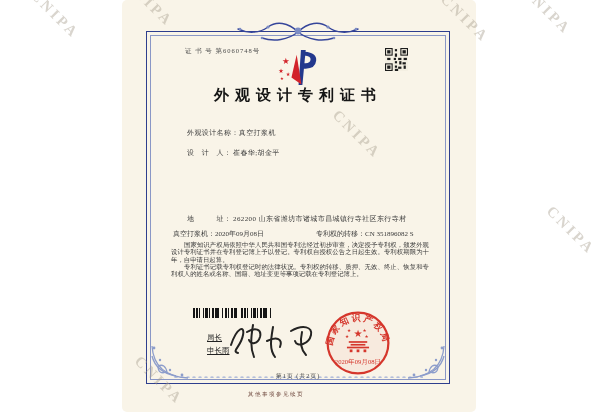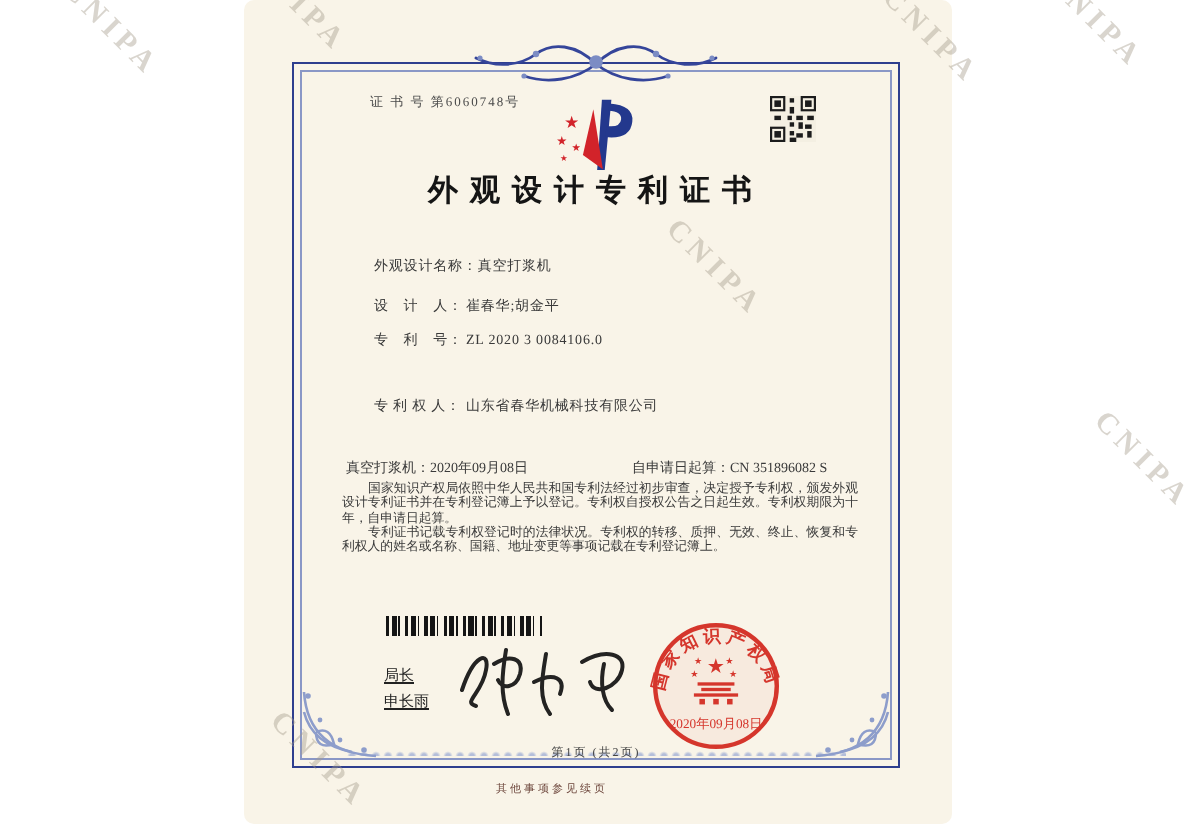--- a/index.html
+++ b/index.html
@@ -24,21 +24,21 @@
   .frow{left:40px;font-size:7px;color:#3a3a3a;letter-spacing:.4px;white-space:nowrap;}
   .flabel{display:inline-block;min-width:46px;}
   #grant-row{left:26px;top:197px;font-size:7px;color:#3a3a3a;white-space:nowrap;}
   #grant-row .gap{display:inline-block;width:52px;}
   #body-text{left:24px;top:209px;width:258px;font-size:6.4px;line-height:7.3px;
              color:#3a3a3a;text-align:justify;}
   #body-text p{margin:0;text-indent:13px;}
   #barcode{left:46px;top:276px;width:78px;height:10px;
      background:repeating-linear-gradient(90deg,#151515 0 1.6px,transparent 1.6px 2.8px,
      #151515 2.8px 5.4px,transparent 5.4px 6.2px,#151515 6.2px 7px,transparent 7px 9.6px);}
-  #signer{left:45px;top:299px;font-size:7.5px;line-height:13px;color:#222;text-decoration:underline;}
+  #signer{left:60px;top:299px;font-size:7.5px;line-height:13px;color:#222;text-decoration:underline;}
   #signer span{display:block;}
   #signature{left:76px;top:287px;}
   #seal{left:176px;top:276px;}
   #page-no{left:0;top:340px;width:100%;text-align:center;font-size:6px;color:#444;
            letter-spacing:1px;}
   #footer-note{position:absolute;left:230px;top:391px;width:92px;text-align:center;
            font-size:5.5px;color:#6d463c;letter-spacing:1.5px;z-index:4;}
   
   #lace-band{left:26px;right:26px;bottom:5px;height:5px;
      background:radial-gradient(circle at 3px 5px, var(--lace) 0 1.1px, rgba(0,0,0,0) 2.4px);
@@ -156,27 +156,25 @@
         <rect x="2" y="16" width="3" height="3"></rect>
       </g>
     </svg>
 
     <div id="title" class="abs">外观设计专利证书</div>
 
     <div class="abs frow" style="top:96px">
       <span class="flabel">外观设计名称：</span><span>真空打浆机</span></div>
     <div class="abs frow" style="top:116px">
       <span class="flabel">设　计　人：</span><span>崔春华;胡金平</span></div>
-    <div class="abs frow" style="top:132.5px">
-      <span class="flabel">专　利　号：</span><span>ZL 2020 3 0084106.0</span></div>
-    <div class="abs frow" style="top:165.5px">
-      <span class="flabel">专 利 权 人：</span><span>山东省春华机械科技有限公司</span></div>
+    <div class="abs frow" style="top:182px">
+      <span class="flabel">地　　　址：</span><span>262200 山东省潍坊市诸城市昌城镇行寺社区东行寺村</span></div>
 
     <div id="grant-row" class="abs">
-      <span>真空打浆机：</span><span>2020年09月08日</span><span class="gap"></span><span>自申请日起算：</span><span>CN 351896082 S</span>
+      <span>真空打浆机：</span><span>2020年09月08日</span><span class="gap"></span><span>专利权的转移：</span><span>CN 351896082 S</span>
     </div>
 
     <div id="body-text" class="abs">
       <p>国家知识产权局依照中华人民共和国专利法经过初步审查，决定授予专利权，颁发外观设计专利证书并在专利登记簿上予以登记。专利权自授权公告之日起生效。专利权期限为十年，自申请日起算。</p>
       <p>专利证书记载专利权登记时的法律状况。专利权的转移、质押、无效、终止、恢复和专利权人的姓名或名称、国籍、地址变更等事项记载在专利登记簿上。</p>
     </div>
 
     <div id="barcode" class="abs"></div>
 
     <div id="signer" class="abs">

